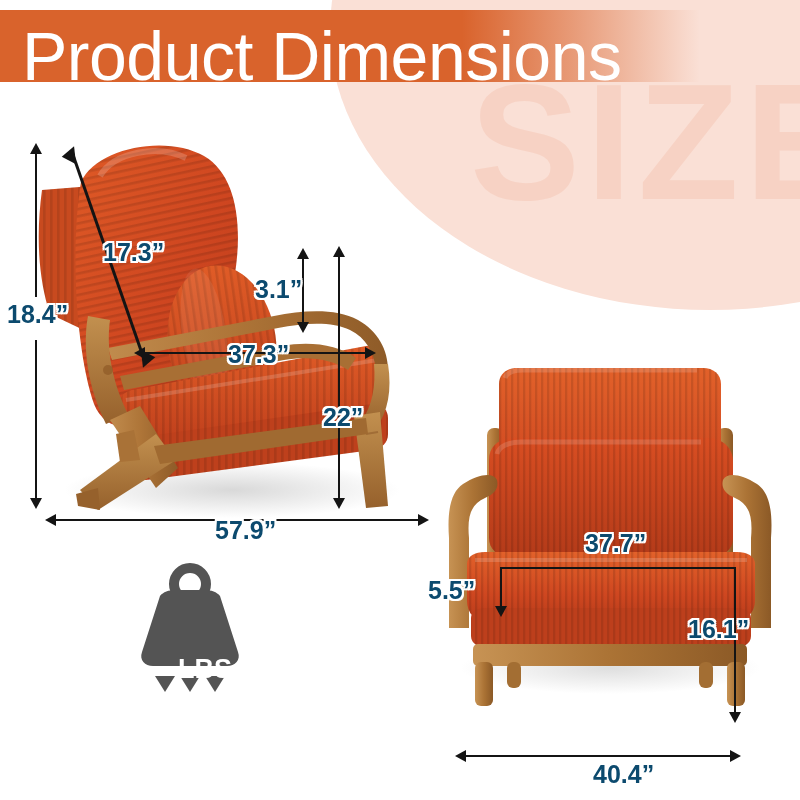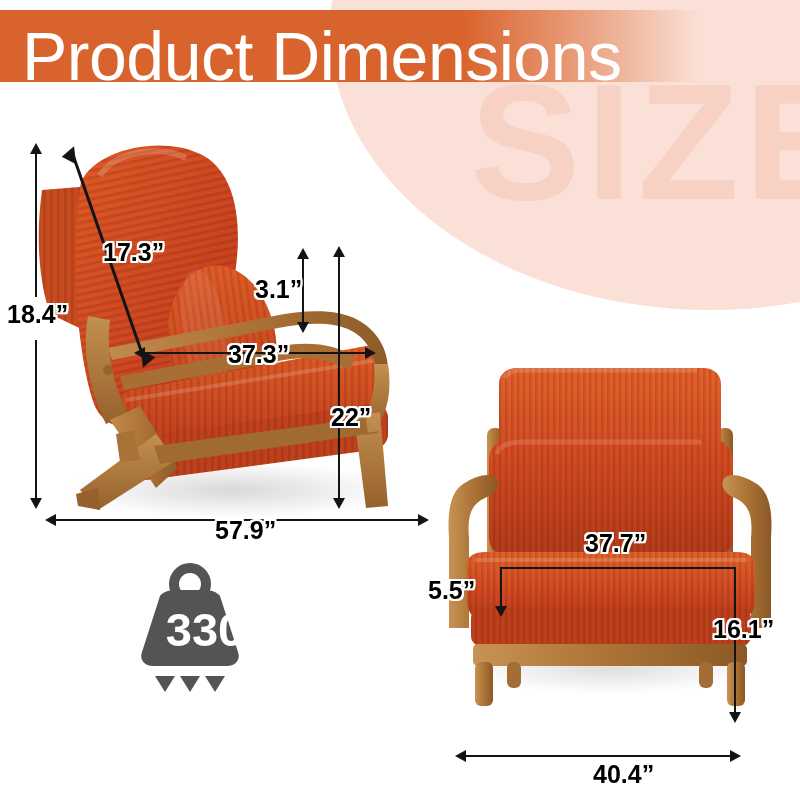--- a/index.html
+++ b/index.html
@@ -28,21 +28,21 @@
     background:linear-gradient(90deg,#d9632c 0%,#d9632c 66%,rgba(217,99,44,0.55) 82%,rgba(217,99,44,0) 100%);
   }
   .banner-title{
     position:absolute;left:22px;top:12px;
     font-size:68px;font-weight:normal;color:#ffffff;letter-spacing:-0.5px;
     line-height:1;white-space:nowrap;
   }
 
   
   .dim{
-    position:absolute;font-size:25px;font-weight:bold;color:#000000;
+    position:absolute;font-size:25px;font-weight:bold;color:#0c4a6e;
     white-space:nowrap;line-height:1;
     text-shadow:
       -2px -2px 0 #fff, 2px -2px 0 #fff, -2px 2px 0 #fff, 2px 2px 0 #fff,
       -2px 0 0 #fff, 2px 0 0 #fff, 0 -2px 0 #fff, 0 2px 0 #fff;
   }
   .dim.plain{text-shadow:none;}
 
   
   .ln{position:absolute;background:#141414;}
   .ln.h{height:2px;}
@@ -194,21 +194,21 @@
   <div class="dim" style="left:255px;top:277px;">3.1”</div>
 
   <div class="ln h" style="left:144px;top:352px;width:222px;"></div>
   <div class="arw left" style="left:134px;top:347px;"></div>
   <div class="arw right" style="left:365px;top:347px;"></div>
   <div class="dim" style="left:228px;top:342px;">37.3”</div>
 
   <div class="ln v" style="left:338px;top:256px;height:244px;"></div>
   <div class="arw up" style="left:333px;top:246px;"></div>
   <div class="arw down" style="left:333px;top:498px;"></div>
-  <div class="dim" style="left:287px;top:405px;padding-left:44px;">22”</div>
+  <div class="dim" style="left:279px;top:405px;padding-left:44px;">22”</div>
 
   <div class="ln h" style="left:55px;top:519px;width:365px;"></div>
   <div class="arw left" style="left:45px;top:514px;"></div>
   <div class="arw right" style="left:418px;top:514px;"></div>
   <div class="dim" style="left:215px;top:518px;">57.9”</div>
 
   <div class="chair-right">
     <svg width="330" height="340" viewBox="0 0 330 340" xmlns="http://www.w3.org/2000/svg">
       <defs>
         <linearGradient id="fabR" x1="0" y1="0" x2="0" y2="1">
@@ -280,35 +280,35 @@
 
   <div class="ln h" style="left:500px;top:567px;width:235px;"></div>
   <div class="dim" style="left:585px;top:531px;">37.7”</div>
 
   <div class="ln v" style="left:500px;top:567px;height:43px;"></div>
   <div class="arw down" style="left:495px;top:606px;"></div>
   <div class="dim" style="left:428px;top:578px;">5.5”</div>
 
   <div class="ln v" style="left:734px;top:567px;height:151px;"></div>
   <div class="arw down" style="left:729px;top:712px;"></div>
-  <div class="dim" style="left:688px;top:617px;padding-left:25px;">16.1”</div>
+  <div class="dim" style="left:688px;top:617px;">16.1”</div>
 
   <div class="ln h" style="left:465px;top:755px;width:267px;"></div>
   <div class="arw left" style="left:455px;top:750px;"></div>
   <div class="arw right" style="left:730px;top:750px;"></div>
   <div class="dim plain" style="left:593px;top:762px;">40.4”</div>
 
   <div class="weight-badge">
     <svg width="200" height="160" viewBox="0 0 200 160" xmlns="http://www.w3.org/2000/svg" style="position:absolute;left:-15px;top:0;">
 
       <circle cx="85" cy="24" r="16" fill="none" stroke="#545454" stroke-width="10"></circle>
 
       <path d="M55 36 C58 32 64 30 70 30 L100 30 C106 30 112 32 115 36
                L133 92 C136 100 130 106 122 106 L48 106 C40 106 34 100 37 92 Z" fill="#545454"></path>
 
       <polygon points="50,116 70,116 60,132" fill="#545454"></polygon>
       <polygon points="75,116 95,116 85,132" fill="#545454"></polygon>
       <polygon points="100,116 120,116 110,132" fill="#545454"></polygon>
     </svg>
-    <div class="wb-num">330</div>
+    <div class="wb-lbs">LBS</div>
   </div>
 
 </div>
 
 </body></html>

